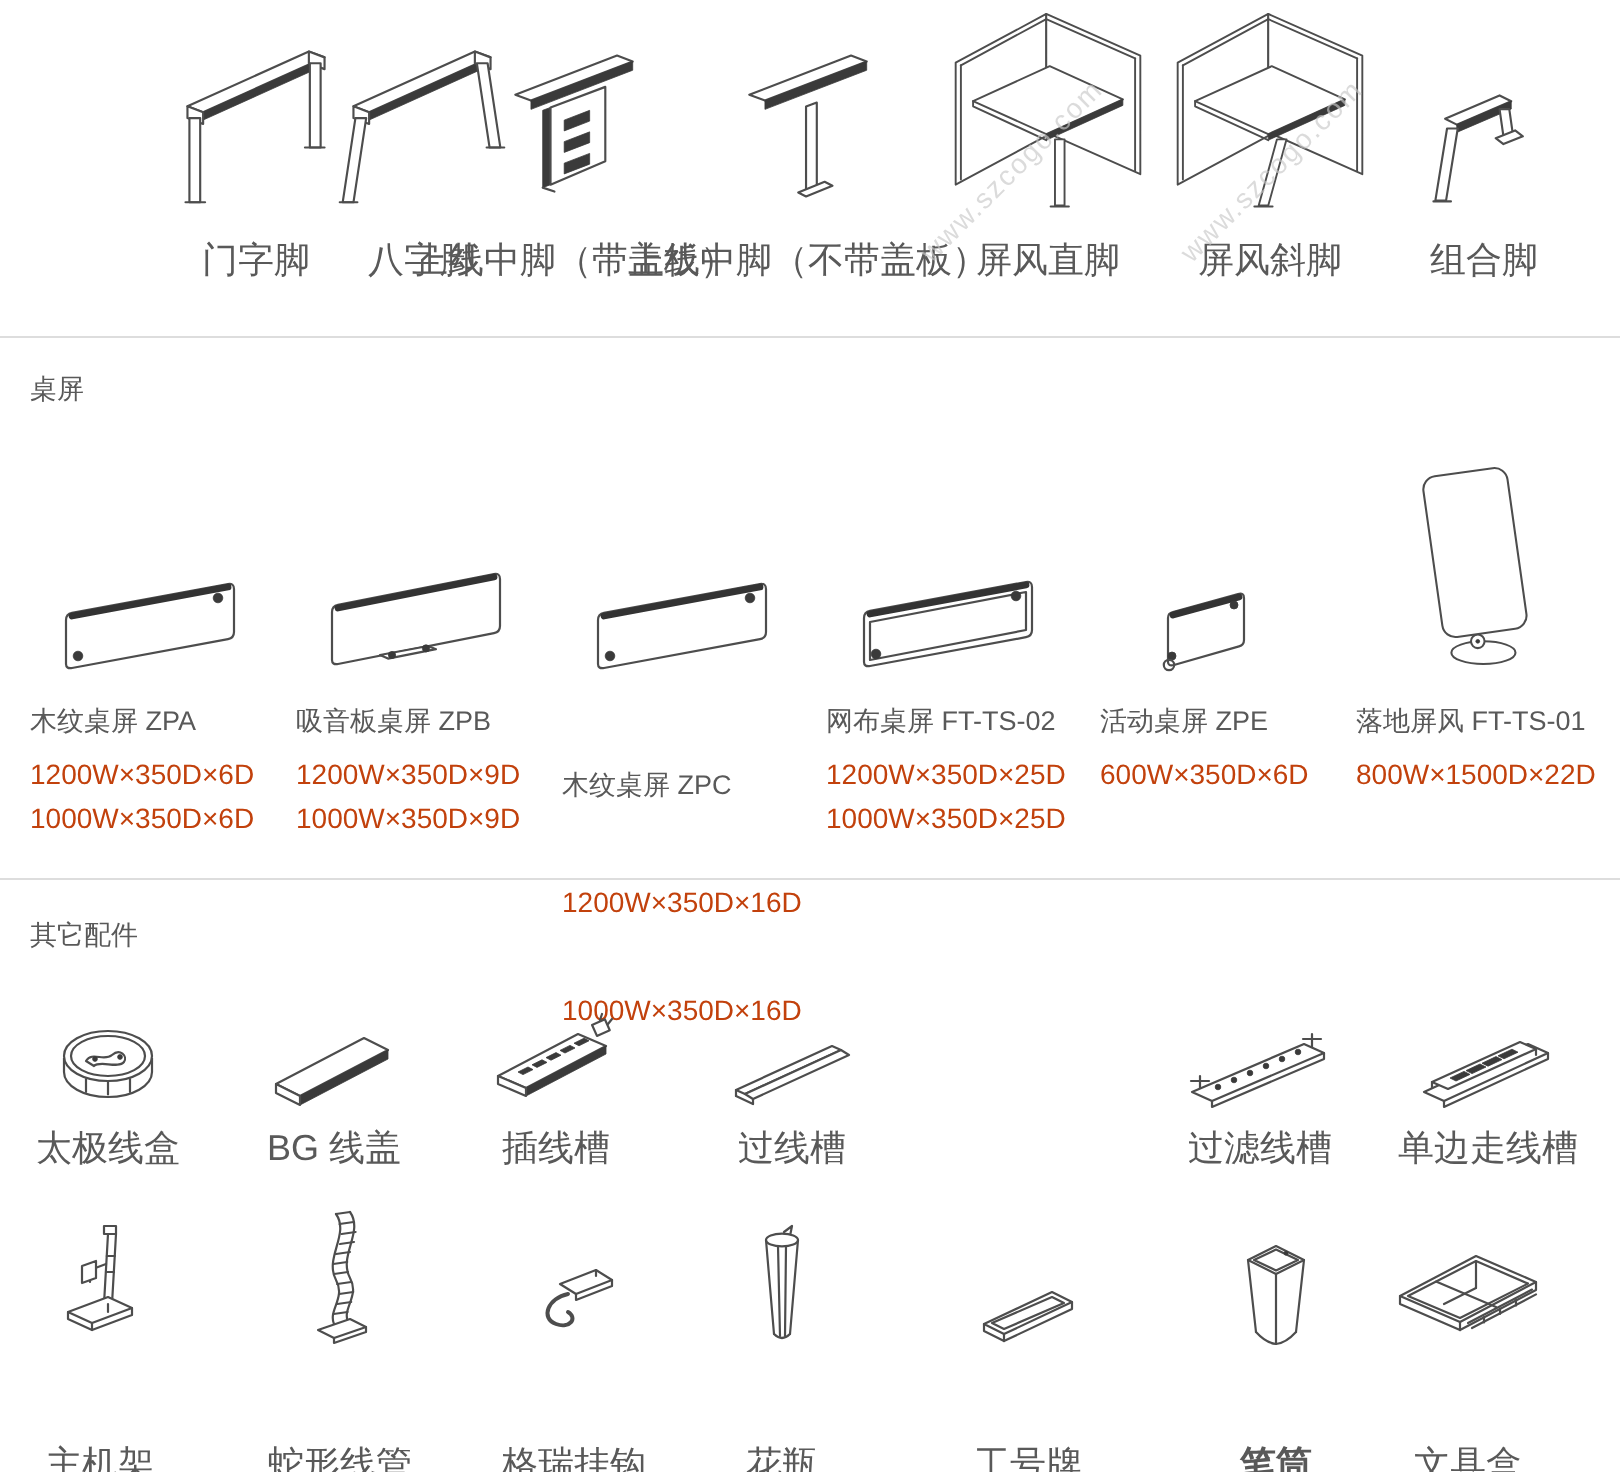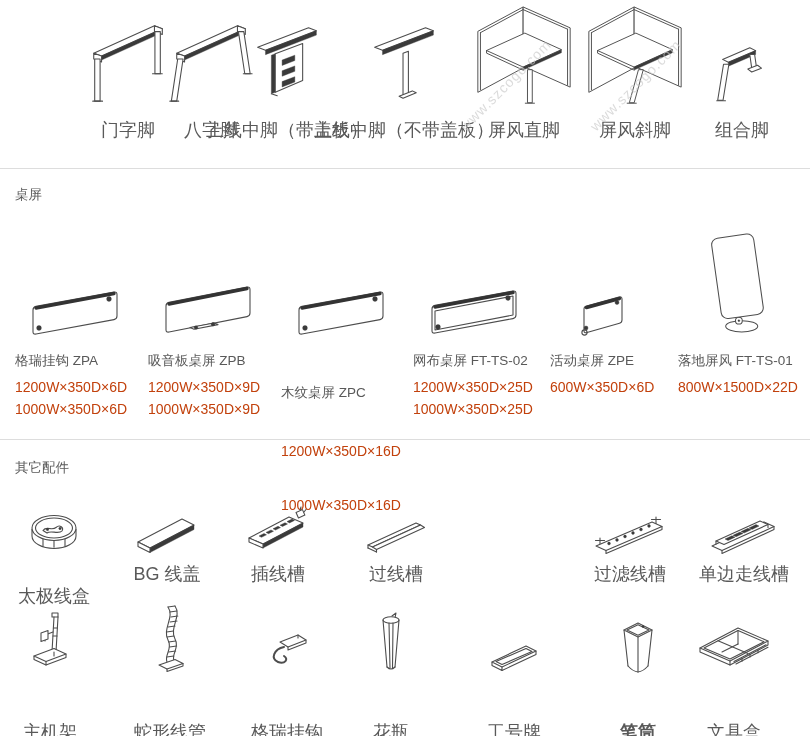--- a/index.html
+++ b/index.html
@@ -140,21 +140,21 @@
 
   <div class="scell" style="left:15px;width:115px;">
     <div class="scr-art">
       <svg width="100" height="52" viewBox="0 0 100 52">
         <path class="fw" d="M10,46 L10,24 Q10,21 13,20.4 L91,6 Q94,5.5 94,8.5 L94,30 Q94,33 91,33.6 L13,48 Q10,48.5 10,46 Z"></path>
         <line class="thick" x1="13" y1="22" x2="91" y2="7.5"></line>
         <circle class="fd" cx="86" cy="13" r="2.4"></circle>
         <circle class="fd" cx="16" cy="42" r="2.4"></circle>
       </svg>
     </div>
-    <div class="sname">格瑞挂钩 ZPA</div>
+    <div class="sname">木纹桌屏 ZPA</div>
     <div class="sdim">1200W×350D×6D</div>
     <div class="sdim">1000W×350D×6D</div>
   </div>
 
   <div class="scell" style="left:148px;width:115px;">
     <div class="scr-art">
       <svg width="100" height="58" viewBox="0 0 100 58">
         <path class="fw" d="M10,50 L10,26 Q10,23 13,22.4 L91,7 Q94,6.5 94,9.5 L94,33 Q94,36 91,36.6 L13,52 Q10,52.5 10,50 Z"></path>
         <line class="thick" x1="13" y1="24" x2="91" y2="8.5"></line>
         <polygon class="fw" points="34,47.5 58,43 62,44.6 38,49.3"></polygon>
@@ -220,21 +220,21 @@
       </svg>
     </div>
     <div class="sname">落地屏风 FT-TS-01</div>
     <div class="sdim">800W×1500D×22D</div>
   </div>
 
   <div class="divider" style="top:439px;"></div>
 
   <div class="sec-header" style="top:459px;">其它配件</div>
 
-  <div class="acc r1" style="left:4px;width:100px;gap:22px;">
+  <div class="acc r1" style="left:4px;width:100px;">
     <div class="art">
       <svg width="56" height="48" viewBox="0 0 56 48">
         <path class="fw" d="M6,21 L6,28 A22,12.5 0 0 0 50,28 L50,21"></path>
         <ellipse class="fw" cx="28" cy="20" rx="22" ry="12.5"></ellipse>
         <ellipse class="ln" cx="28" cy="20" rx="18.5" ry="10"></ellipse>
         <line class="ln" x1="17" y1="31.5" x2="17" y2="38"></line>
         <line class="ln" x1="28" y1="32.6" x2="28" y2="39.2"></line>
         <line class="ln" x1="39" y1="31.5" x2="39" y2="38"></line>
         <path class="ln" d="M17,22.5 C20,17.5 26,23 30,19.5 C34,16 38,20 36,23 C33,26.5 24,22 21,25 Z"></path>
         <circle class="fd" cx="21.5" cy="21.5" r="1.2"></circle>

